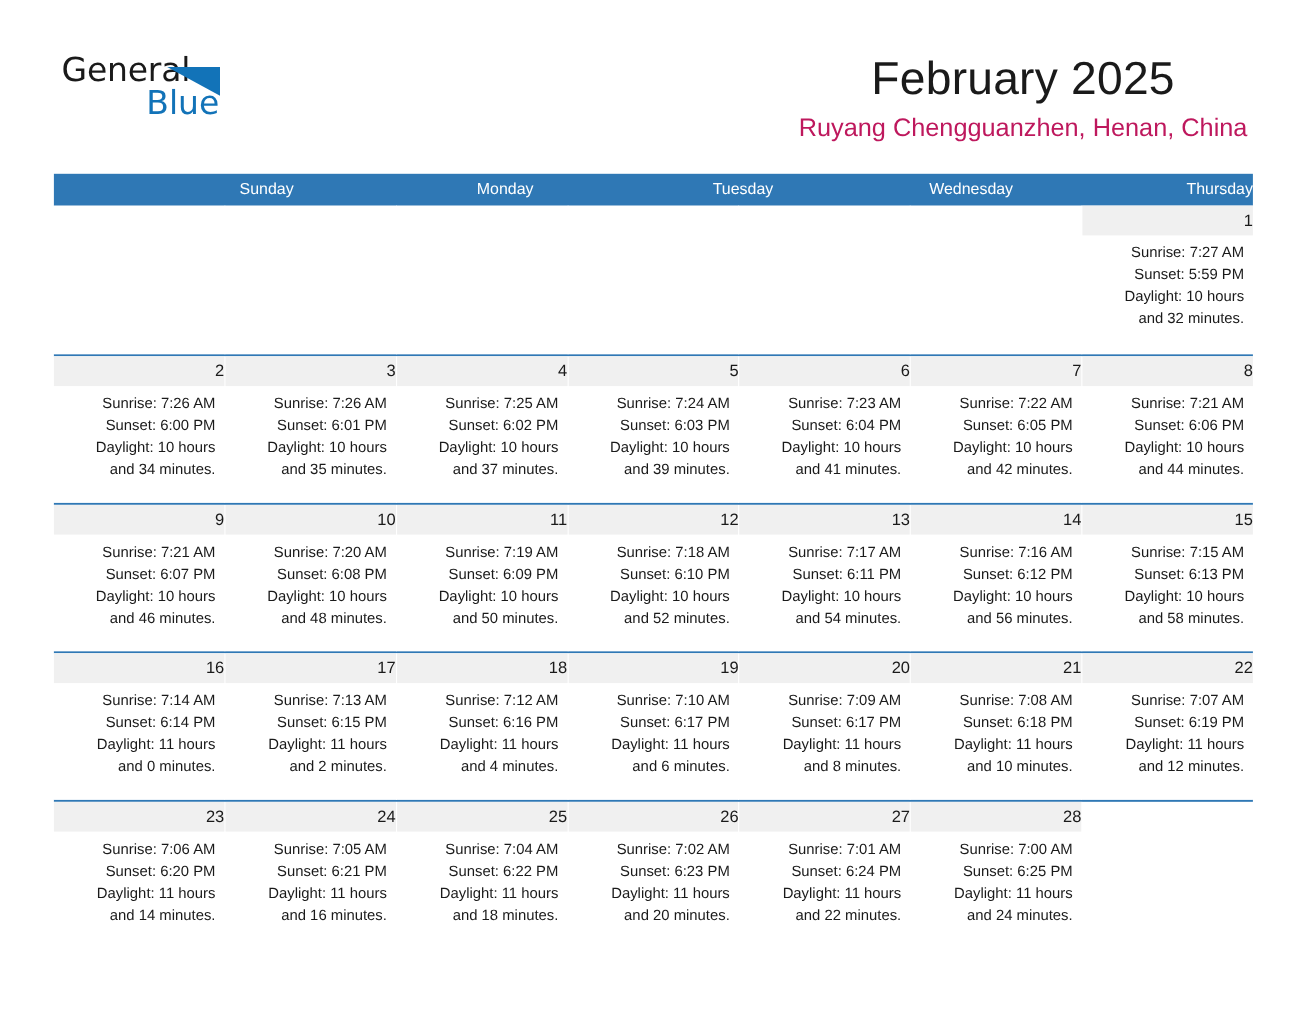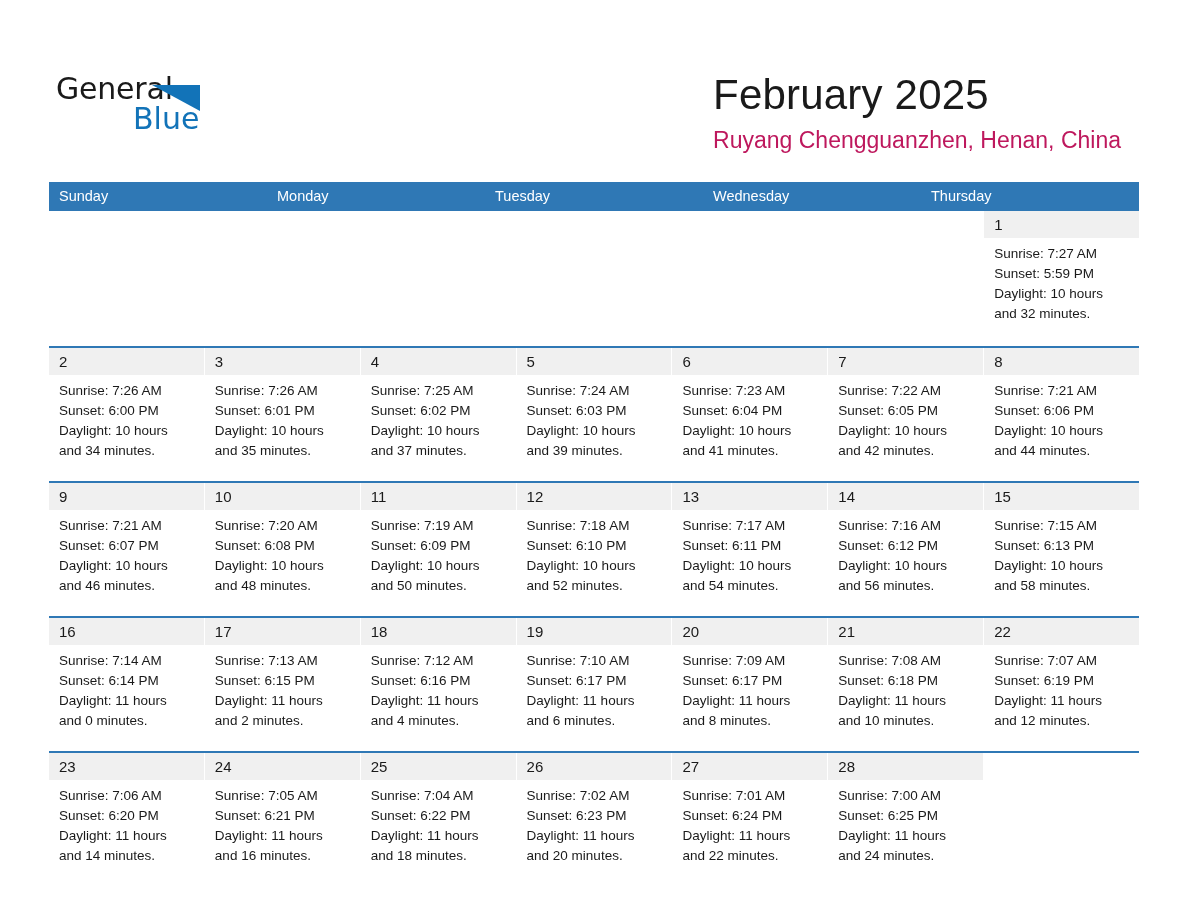--- a/index.html
+++ b/index.html
@@ -21,21 +21,20 @@
     height: 918px;
     box-sizing: border-box;
   }
 
   
   .header {
     position: relative;
     height: 118px;
     padding: 0 52px;
     box-sizing: border-box;
-    margin-top: 24px;
   }
 
   .brand {
     position: absolute;
     left: 56px;
     top: 50px;
     width: 150px;
     height: 66px;
   }
   .brand-general {
@@ -62,23 +61,23 @@
     font-size: 30px;
     line-height: 30px;
     color: #1273b8;
     font-family: "DejaVu Sans", sans-serif;
     font-weight: 400;
     text-align: right;
   }
 
   .title-block {
     position: absolute;
-    right: 67px;
+    right: 54px;
     top: 46px;
-    text-align: left;
+    text-align: center;
   }
   .month-title {
     font-size: 42px;
     line-height: 50px;
     font-weight: 400;
     color: #1a1a1a;
     letter-spacing: 0.2px;
   }
   .location-title {
     margin-top: 6px;
@@ -87,20 +86,21 @@
     font-weight: 400;
     color: #be185d;
   }
 
   
   .calendar {
     position: absolute;
     left: 49px;
     top: 158px;
     width: 1090px;
+    text-align: right;
   }
 
   .weekday-row {
     display: flex;
     background: #2f78b5;
     height: 29px;
   }
   .weekday {
     flex: 1 1 0;
     color: #ffffff;

